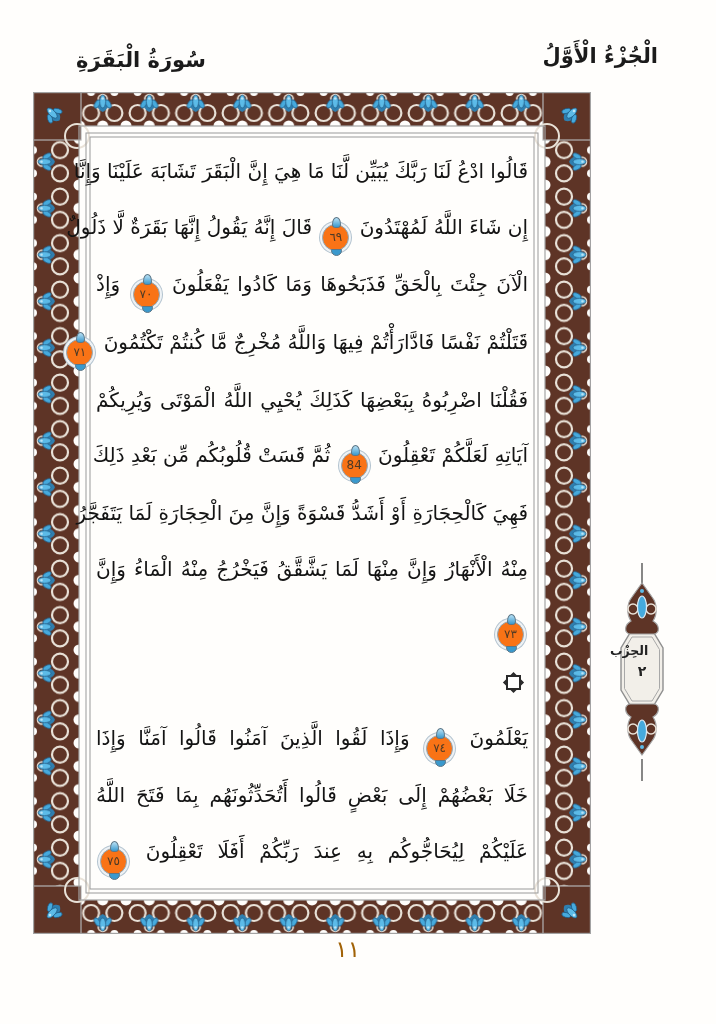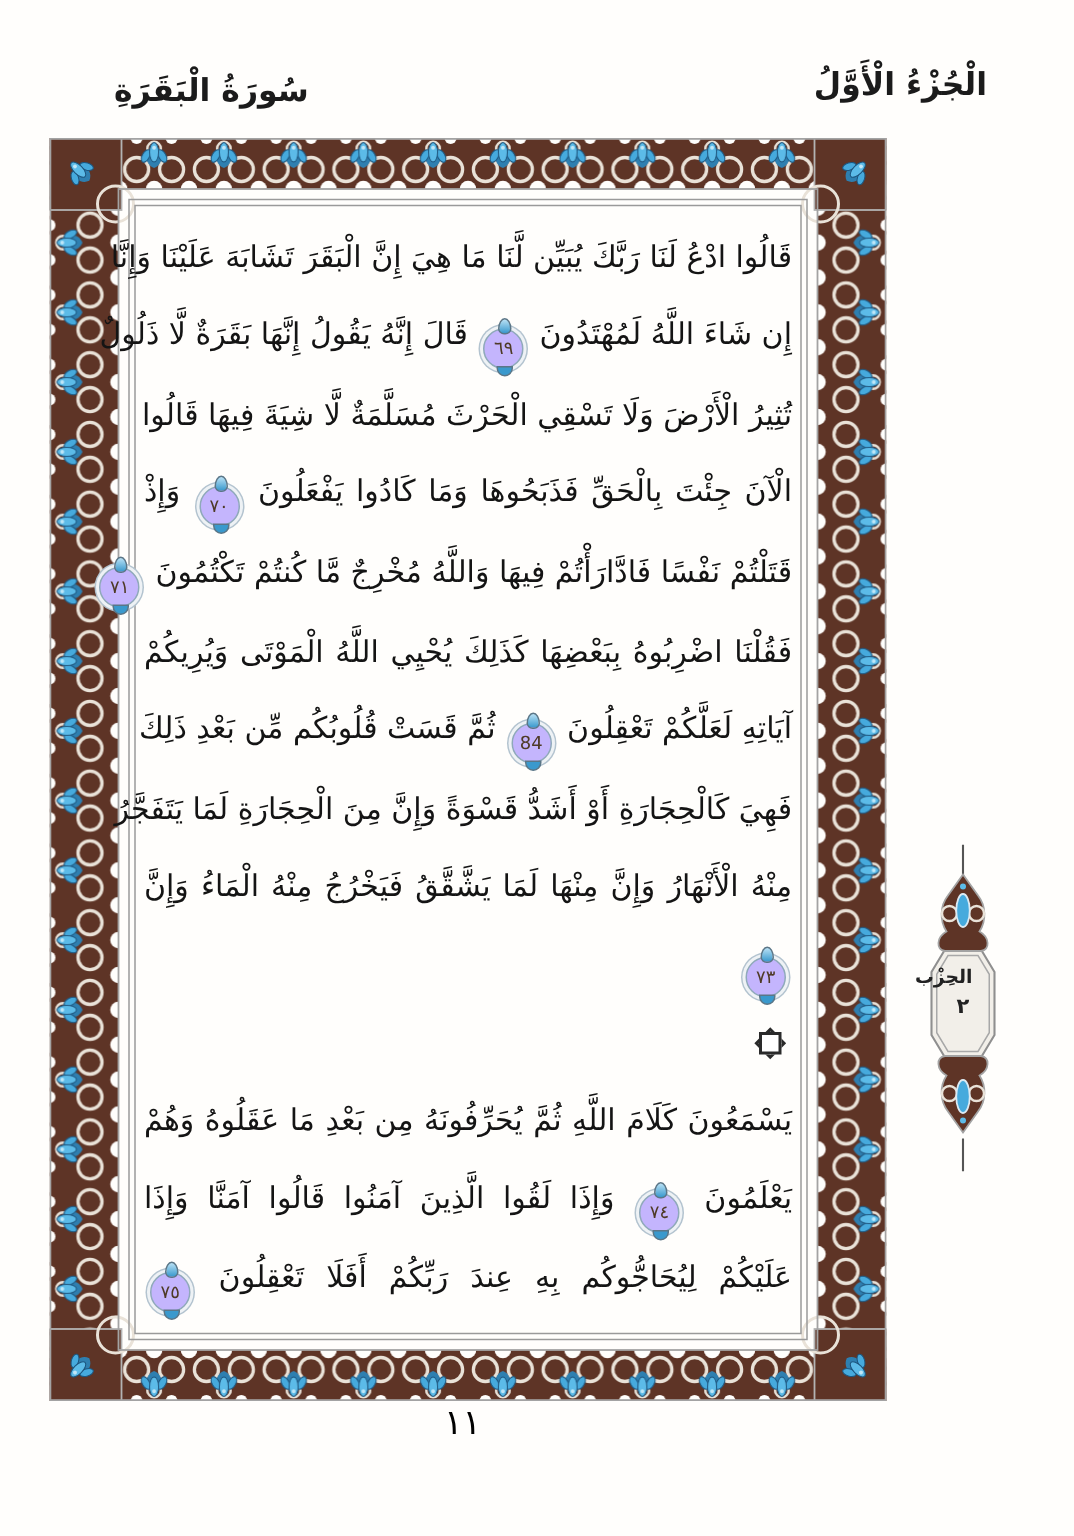--- a/index.html
+++ b/index.html
@@ -17,21 +17,21 @@
   
   .panel{position:absolute;left:90px;top:137px;width:444px;height:752px;}
   .lines{position:absolute;inset:0;display:flex;flex-direction:column;justify-content:space-between;
          padding:12px 6px 14px 6px;box-sizing:border-box;direction:rtl;}
   .mline{direction:rtl;text-align:justify;text-align-last:justify;white-space:nowrap;
          font-size:20px;line-height:44px;color:#141414;font-family:"DejaVu Sans",sans-serif;}
   .qtext{letter-spacing:0;}
 
   
   .ayah-marker{display:inline-flex;align-items:center;justify-content:center;
-    width:25px;height:25px;border-radius:50%;background:#c4b5fd;
+    width:25px;height:25px;border-radius:50%;background:#f97316;
     border:1px solid #8fa9ba;box-shadow:0 0 0 2px #eef2f5,0 0 0 3px #b3c3cf;
     position:relative;vertical-align:-7px;margin:0 4px;}
   .ayah-marker::before{content:'';position:absolute;top:-8px;left:50%;margin-left:-3.5px;
     width:7px;height:9px;background:linear-gradient(#b9e1f5,#3a99cd);
     border:1px solid #5b7687;border-radius:50% 50% 45% 45%/65% 65% 35% 35%;}
   .ayah-marker::after{content:'';position:absolute;bottom:-6px;left:50%;margin-left:-4.5px;
     width:9px;height:5px;background:#3a99cd;border:1px solid #5b7687;border-radius:0 0 9px 9px;}
   .ayah-num{font-size:12px;color:#4e3a26;line-height:1;padding-bottom:1px;}
 
   
@@ -40,22 +40,22 @@
   .rub::before{content:'';position:absolute;inset:-2px;border:2px solid #2a2a2a;transform:rotate(45deg);background:#fff;}
 
   
   .hizb{position:absolute;left:610px;top:563px;width:64px;height:218px;}
   .hizb-label{position:absolute;left:0;width:64px;top:80px;text-align:left;
     font-size:12.5px;font-weight:bold;color:#222;direction:rtl;}
   .hizb-num{position:absolute;left:0;width:64px;top:100px;text-align:center;
     font-size:14px;font-weight:bold;color:#222;}
 
   
-  .pageno{position:absolute;left:296px;top:936px;width:64px;text-align:left;
-    font-size:23px;color:#000000;}
+  .pageno{position:absolute;left:296px;top:936px;width:64px;text-align:right;
+    font-size:23px;color:#a16207;}
 </style>
 </head>
 <body>
 
 <div class="page">
 
   <div class="hdr hdr-juz">الْجُزْءُ الْأَوَّلُ</div>
   <div class="hdr hdr-surah">سُورَةُ الْبَقَرَةِ</div>
 
   <svg class="frame" width="558" height="842" viewBox="0 0 558 842" xmlns="http://www.w3.org/2000/svg">
@@ -139,41 +139,40 @@
     <rect x="53" y="41" width="452" height="760" fill="none" stroke="#9a9a9a" stroke-width="1"></rect>
     <rect x="57" y="45" width="444" height="752" fill="none" stroke="#9a9a9a" stroke-width="1"></rect>
   </svg>
 
   <div class="panel">
     <div class="lines">
         <div class="mline"><span class="qtext">قَالُوا ادْعُ لَنَا رَبَّكَ يُبَيِّن لَّنَا مَا هِيَ إِنَّ الْبَقَرَ تَشَابَهَ عَلَيْنَا وَإِنَّا</span> </div>
         <div class="mline"><span class="qtext">إِن شَاءَ اللَّهُ لَمُهْتَدُونَ</span> <span class="ayah-marker">
             <span class="ayah-num">٦٩</span>
           </span> <span class="qtext">قَالَ إِنَّهُ يَقُولُ إِنَّهَا بَقَرَةٌ لَّا ذَلُولٌ</span> </div>
-        <div class="mline"><span class="qtext">تُثِيرُ الْأَرْضَ وَلَا تَسْقِي الْحَرْثَ مُسَلَّمَةٌ لَّا شِيَةَ فِيهَا قَالُوا</span> </div>
         <div class="mline"><span class="qtext">الْآنَ جِئْتَ بِالْحَقِّ فَذَبَحُوهَا وَمَا كَادُوا يَفْعَلُونَ</span> <span class="ayah-marker">
             <span class="ayah-num">٧٠</span>
           </span> <span class="qtext">وَإِذْ</span> </div>
         <div class="mline"><span class="qtext">قَتَلْتُمْ نَفْسًا فَادَّارَأْتُمْ فِيهَا وَاللَّهُ مُخْرِجٌ مَّا كُنتُمْ تَكْتُمُونَ</span> <span class="ayah-marker">
             <span class="ayah-num">٧١</span>
           </span> </div>
         <div class="mline"><span class="qtext">فَقُلْنَا اضْرِبُوهُ بِبَعْضِهَا كَذَلِكَ يُحْيِي اللَّهُ الْمَوْتَى وَيُرِيكُمْ</span> </div>
         <div class="mline"><span class="qtext">آيَاتِهِ لَعَلَّكُمْ تَعْقِلُونَ</span> <span class="ayah-marker">
             <span class="ayah-num">84</span>
           </span> <span class="qtext">ثُمَّ قَسَتْ قُلُوبُكُم مِّن بَعْدِ ذَلِكَ</span> </div>
         <div class="mline"><span class="qtext">فَهِيَ كَالْحِجَارَةِ أَوْ أَشَدُّ قَسْوَةً وَإِنَّ مِنَ الْحِجَارَةِ لَمَا يَتَفَجَّرُ</span> </div>
         <div class="mline"><span class="qtext">مِنْهُ الْأَنْهَارُ وَإِنَّ مِنْهَا لَمَا يَشَّقَّقُ فَيَخْرُجُ مِنْهُ الْمَاءُ وَإِنَّ</span> </div>
         <div class="mline"> <span class="ayah-marker">
             <span class="ayah-num">٧٣</span>
           </span> </div>
         <div class="mline"><span class="rub"></span>  </div>
-        <div class="mline"><span class="qtext">يَسْمَعُونَ كَلَامَ اللَّهِ ثُمَّ يُحَرِّفُونَهُ مِن بَعْدِ مَا عَقَلُوهُ وَهُمْ</span> </div>
         <div class="mline"><span class="qtext">يَعْلَمُونَ</span> <span class="ayah-marker">
             <span class="ayah-num">٧٤</span>
           </span> <span class="qtext">وَإِذَا لَقُوا الَّذِينَ آمَنُوا قَالُوا آمَنَّا وَإِذَا</span> </div>
+        <div class="mline"><span class="qtext">خَلَا بَعْضُهُمْ إِلَى بَعْضٍ قَالُوا أَتُحَدِّثُونَهُم بِمَا فَتَحَ اللَّهُ</span> </div>
         <div class="mline"><span class="qtext">عَلَيْكُمْ لِيُحَاجُّوكُم بِهِ عِندَ رَبِّكُمْ أَفَلَا تَعْقِلُونَ</span> <span class="ayah-marker">
             <span class="ayah-num">٧٥</span>
           </span> </div>
       </div>
   </div>
 
   <div class="hizb">
     <svg width="64" height="218" viewBox="0 0 64 218" xmlns="http://www.w3.org/2000/svg">
       <defs>
         <g id="finial">

